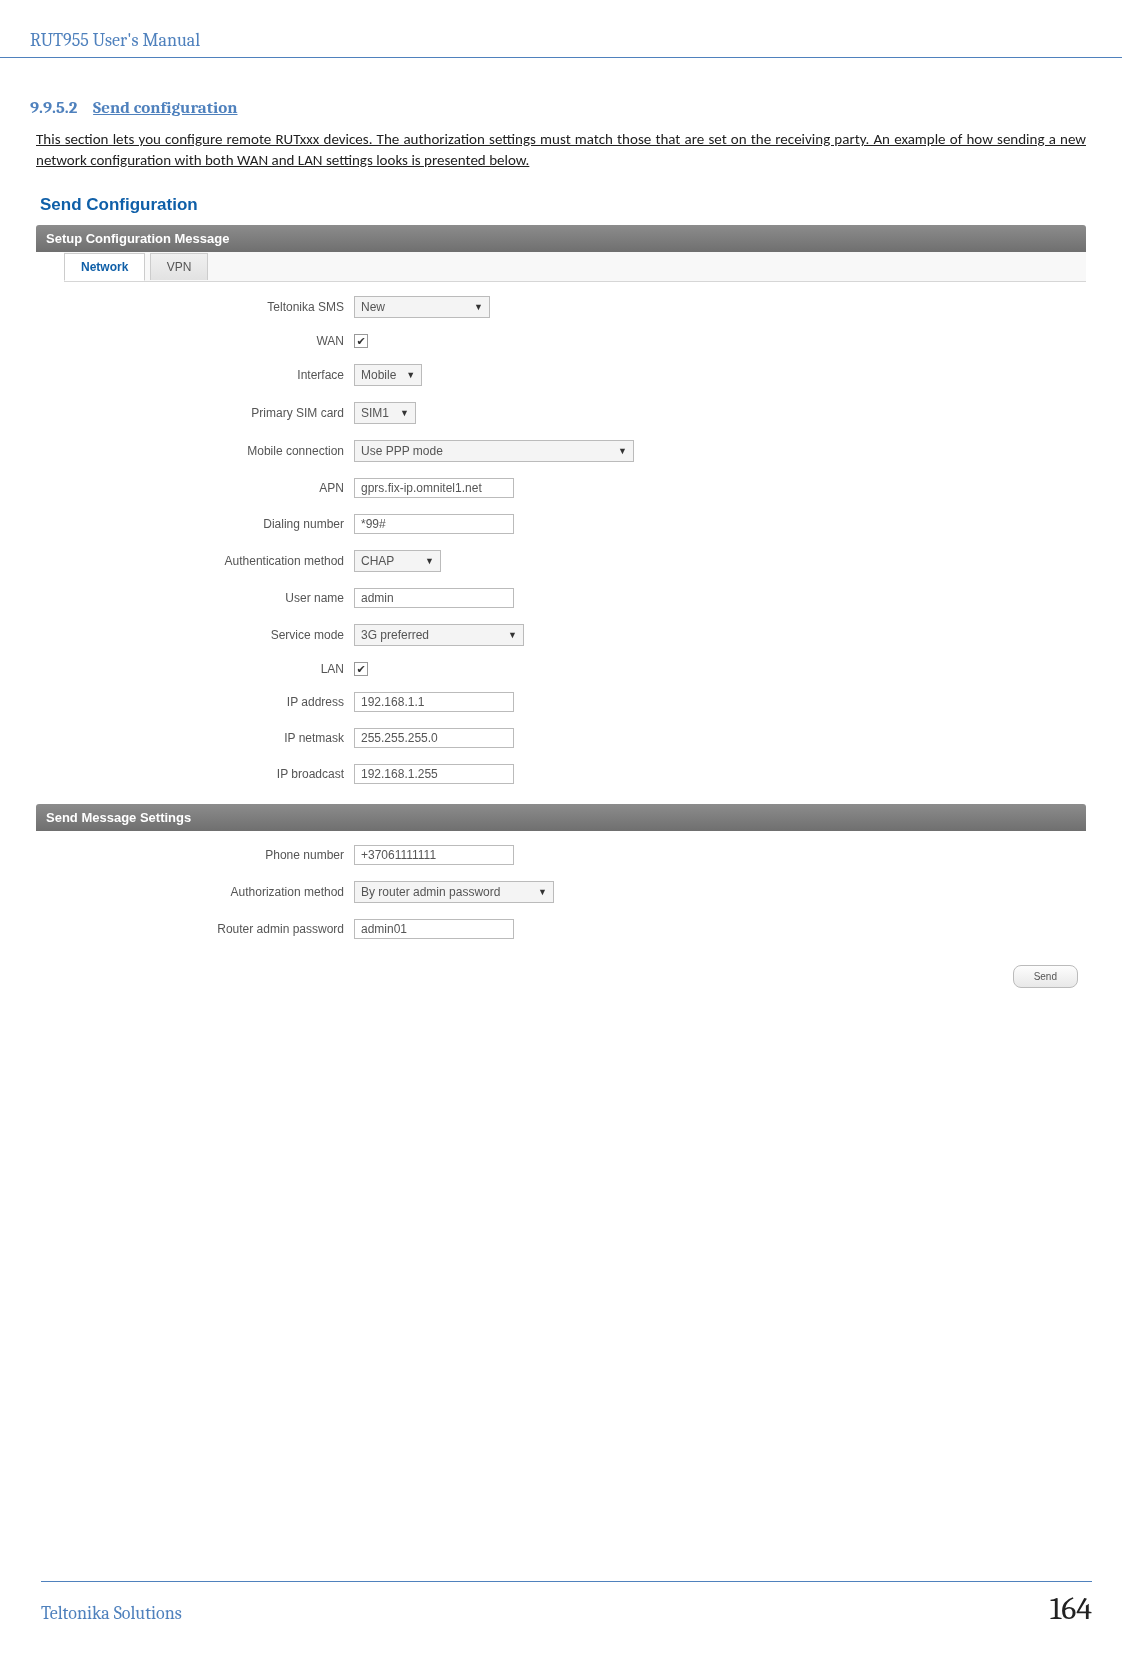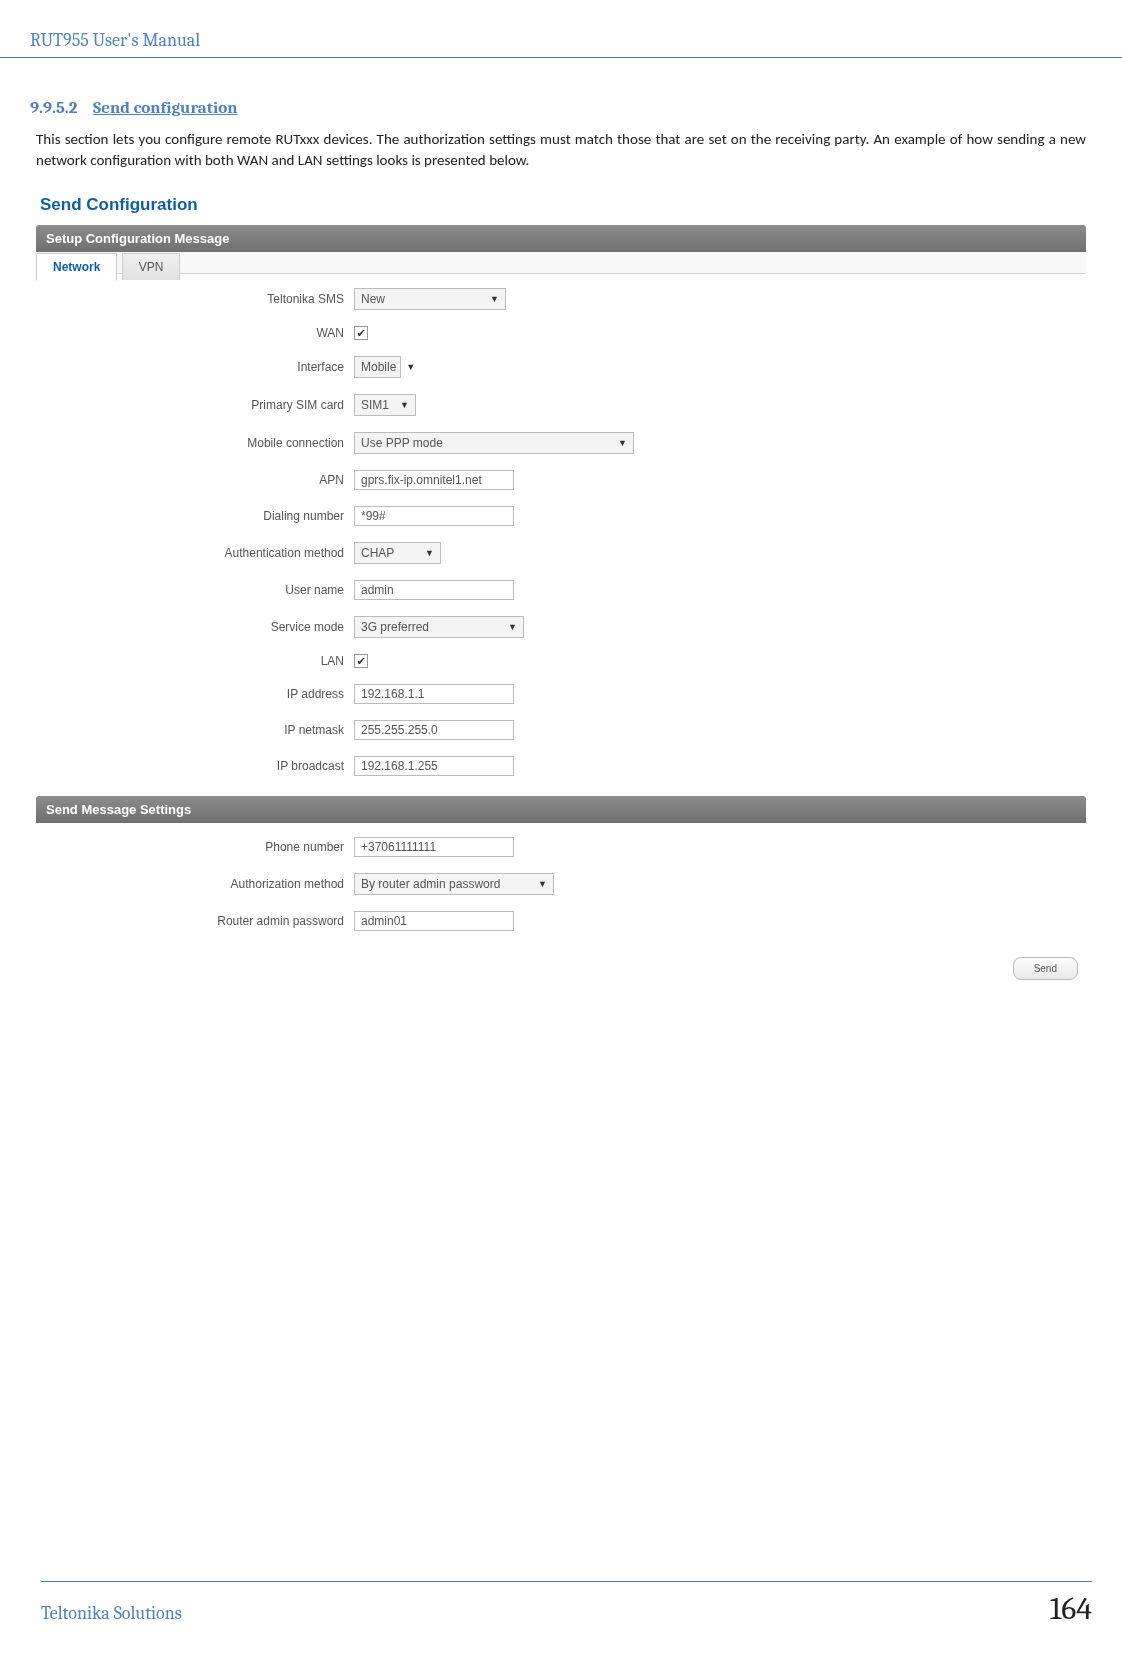--- a/index.html
+++ b/index.html
@@ -58,23 +58,24 @@
   .panel-header {
     background: linear-gradient(#8c8c8c, #6f6f6f);
     color: #fff;
     font-size: 13px;
     font-weight: bold;
     padding: 6px 10px;
     border-radius: 3px 3px 0 0;
   }
   .tabs-row {
     border-bottom: 1px solid #d6d6d6;
-    height: 22px;
+    height: 30px;
     position: relative;
     background: #f8f8f8;
+    margin-left: 28px;
   }
   .tab {
     display: inline-block;
     padding: 6px 16px;
     font-size: 12px;
     color: #555;
     border: 1px solid #ccc;
     border-bottom: none;
     background: linear-gradient(#f0f0f0, #e2e2e2);
     position: relative;
@@ -185,54 +186,54 @@
 <body>
 
 <div class="page-header">RUT955 User's Manual</div>
 
 <div class="content-wrap">
   <div class="section-number">
     <span>9.9.5.2</span>
     <span class="section-title">Send configuration</span>
   </div>
 
-  <p class="intro-text" style="padding-left:36px;">This section lets you configure remote RUTxxx devices. The authorization settings must match those that are set on the receiving party. An example of how sending a new network configuration with both WAN and LAN settings looks is presented below.</p>
+  <p class="intro-text" style="padding-left:36px;text-decoration:underline;">This section lets you configure remote RUTxxx devices. The authorization settings must match those that are set on the receiving party. An example of how sending a new network configuration with both WAN and LAN settings looks is presented below.</p>
 
   <div class="screenshot">
     <div class="send-config-title">Send Configuration</div>
 
     <div class="panel-header">Setup Configuration Message</div>
 
     <div class="tabs-row">
       <div class="tab active">Network</div>
       <div class="tab">VPN</div>
     </div>
 
     <div class="form-area">
       <div class="form-row">
         <div class="form-label">Teltonika SMS</div>
         <div class="form-control">
-          <div class="select" style="width:152px">
+          <div class="select" style="width:136px">
             <span>New</span>
             <span class="caret">▼</span>
           </div>
         </div>
       </div>
 
       <div class="form-row">
         <div class="form-label">WAN</div>
         <div class="form-control">
           <div class="checkbox">✔</div>
         </div>
       </div>
 
       <div class="form-row">
         <div class="form-label">Interface</div>
         <div class="form-control">
-          <div class="select" style="width:47px">
+          <div class="select" style="width:68px">
             <span>Mobile</span>
             <span class="caret">▼</span>
           </div>
         </div>
       </div>
 
       <div class="form-row">
         <div class="form-label">Primary SIM card</div>
         <div class="form-control">
           <div class="select" style="width:62px">

